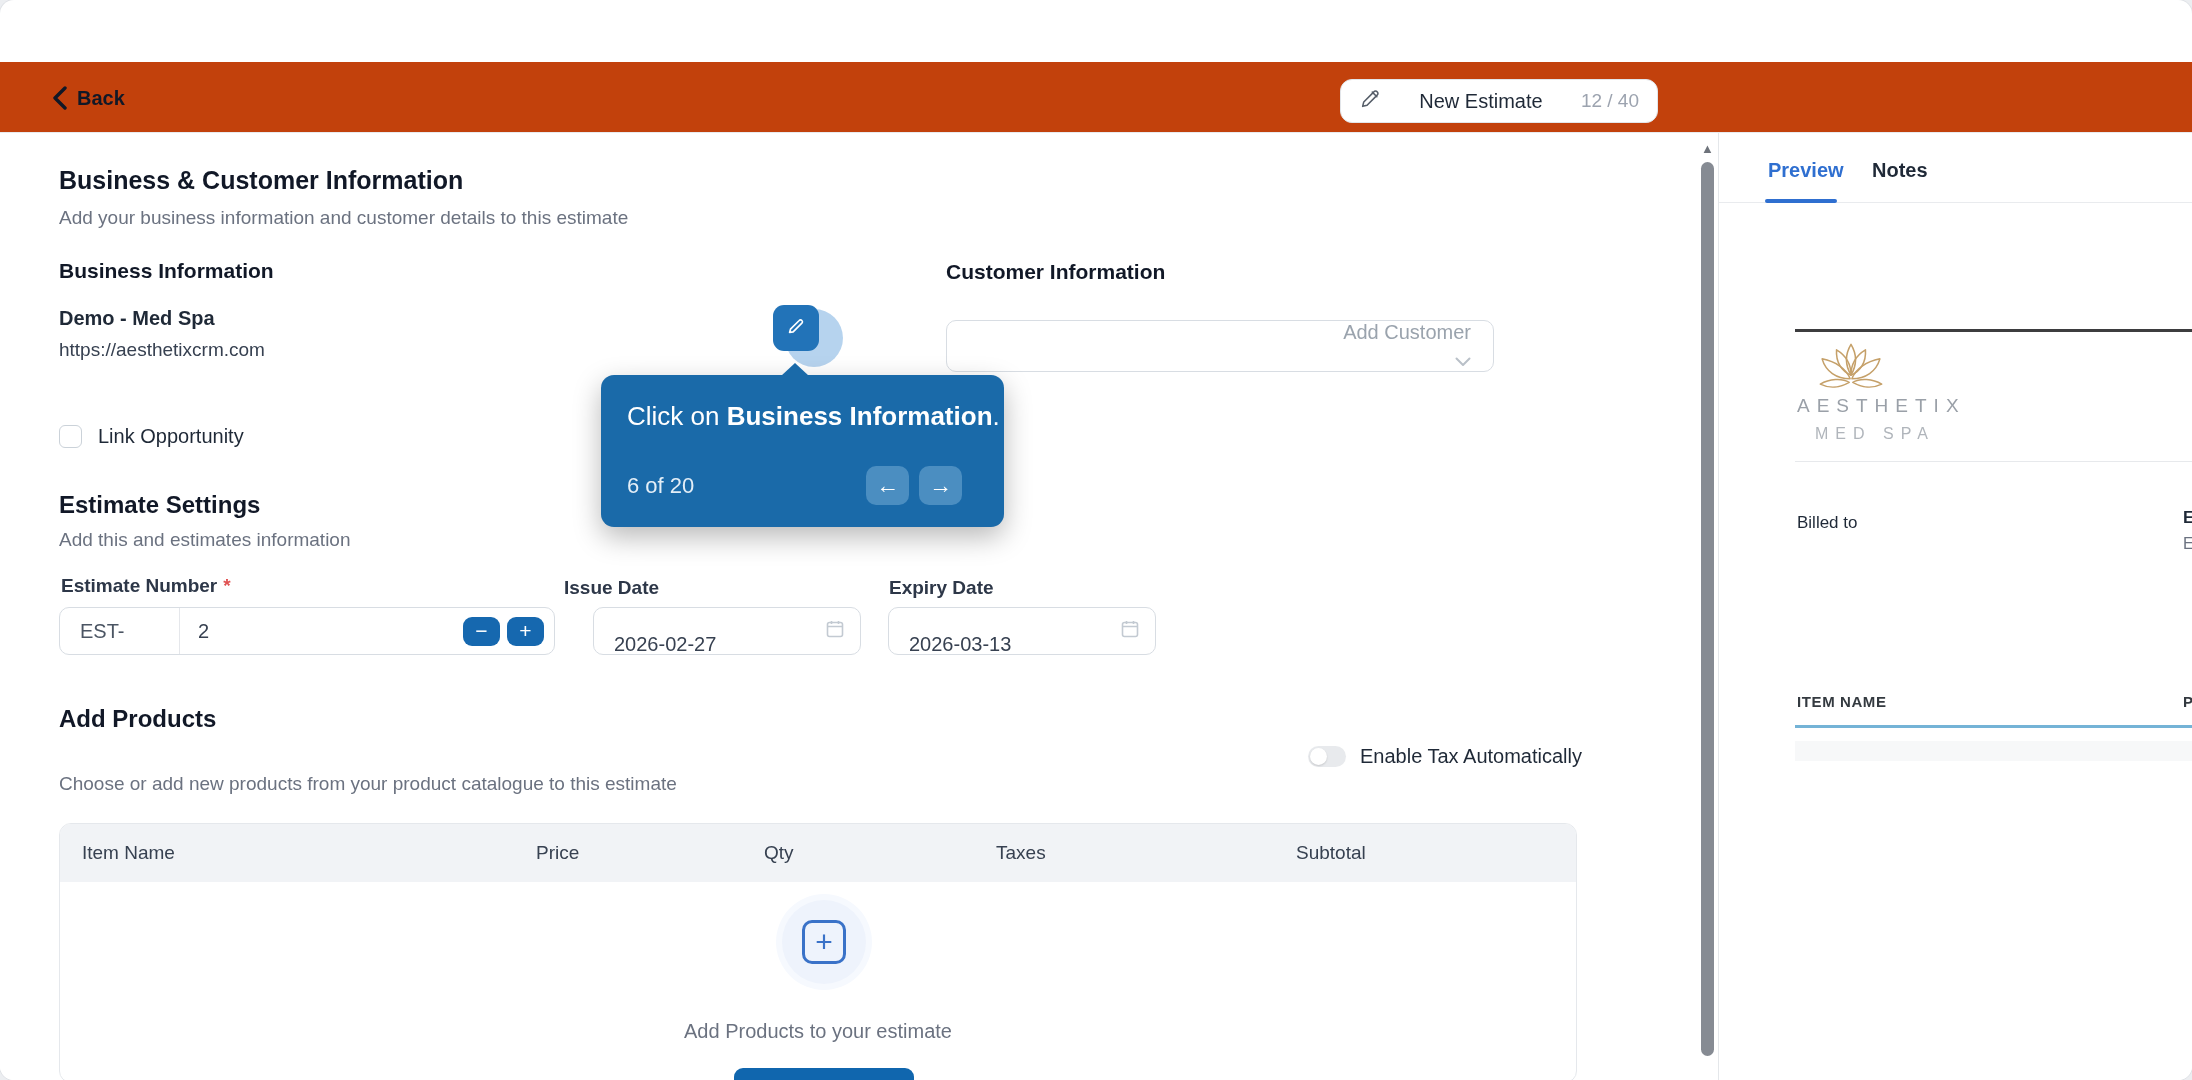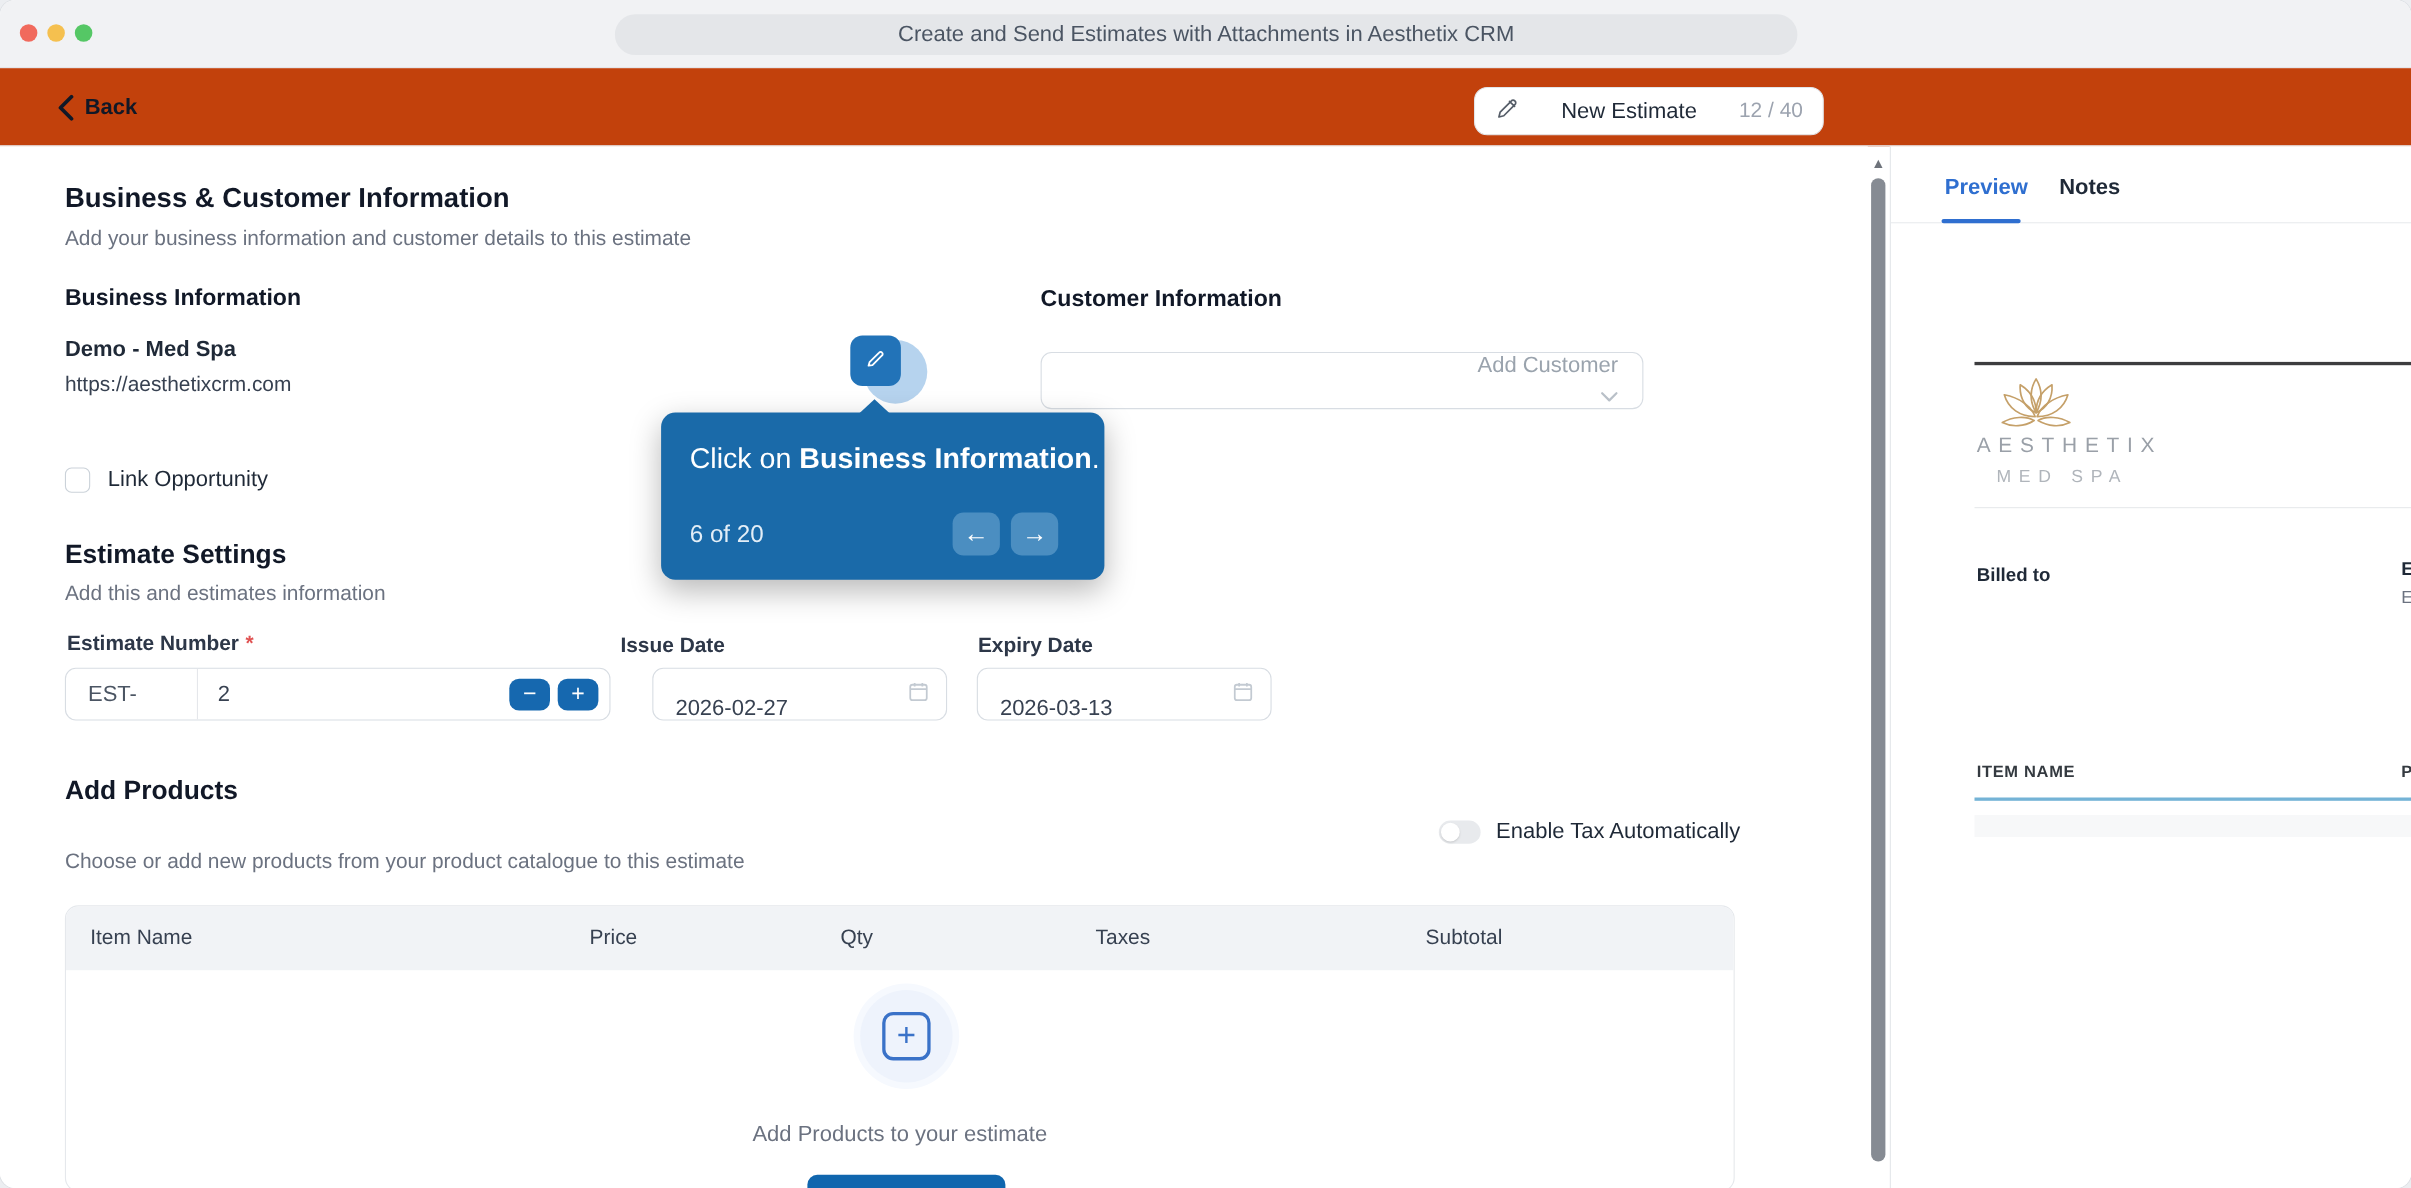--- a/index.html
+++ b/index.html
@@ -91,39 +91,33 @@
   .tab{position:absolute;top:26px;font-size:20px;cursor:pointer;}
   .tab.active{color:#2f6fd0;font-weight:bold;left:49px;}
   .tab.inactive{color:#1f2937;font-weight:bold;left:153px;}
   .tab-underline{position:absolute;left:46px;top:66px;width:72px;height:4px;background:#2f6fd0;border-radius:2px;}
 
   .doc-topline{position:absolute;left:76px;top:196px;width:398px;height:3px;background:#3d3d3f;}
   .lotus{position:absolute;left:86px;top:206px;}
   .brand1{position:absolute;left:78px;top:262px;font-size:19px;letter-spacing:7px;color:#9aa0a8;}
   .brand2{position:absolute;left:96px;top:292px;font-size:16px;letter-spacing:7px;color:#b0b5bb;}
   .doc-divider{position:absolute;left:76px;top:328px;width:398px;height:1px;background:#e7e9ec;}
-  .billed-to{position:absolute;left:78px;top:380px;font-size:17px;font-weight:bold;color:#1f2937;}
+  .billed-to{position:absolute;left:78px;top:380px;font-size:17px;font-weight:normal;color:#1f2937;}
   .cut-e1{position:absolute;left:464px;top:375px;font-size:17px;font-weight:bold;color:#1f2937;}
   .cut-e2{position:absolute;left:464px;top:402px;font-size:16px;color:#6b7280;}
   .item-name-h{position:absolute;left:78px;top:560px;font-size:15px;font-weight:bold;letter-spacing:0.6px;color:#343a40;}
   .price-h-cut{position:absolute;left:464px;top:560px;font-size:15px;font-weight:bold;color:#343a40;}
   .item-underline{position:absolute;left:76px;top:592px;width:398px;height:3px;background:#74b3d6;}
   .item-row-band{position:absolute;left:76px;top:608px;width:398px;height:20px;background:#f7f8f9;}
 </style>
 </head>
 <body>
 
 <div class="window">
 
-  <div class="titlebar">
-    <span class="dot red"></span>
-    <span class="dot yellow"></span>
-    <span class="dot green"></span>
-    <div class="title-pill">Create and Send Estimates with Attachments in Aesthetix CRM</div>
-  </div>
 
   <div class="appheader">
     <div class="back-btn">
       <span>
         <svg width="16" height="24" viewBox="0 0 16 24">
             <path d="M13 2 L3 12 L13 22" fill="none" stroke="#111827" stroke-width="3.4" stroke-linecap="round" stroke-linejoin="round"></path>
           </svg>
       </span>
       <span class="back-label">Back</span>
     </div>

